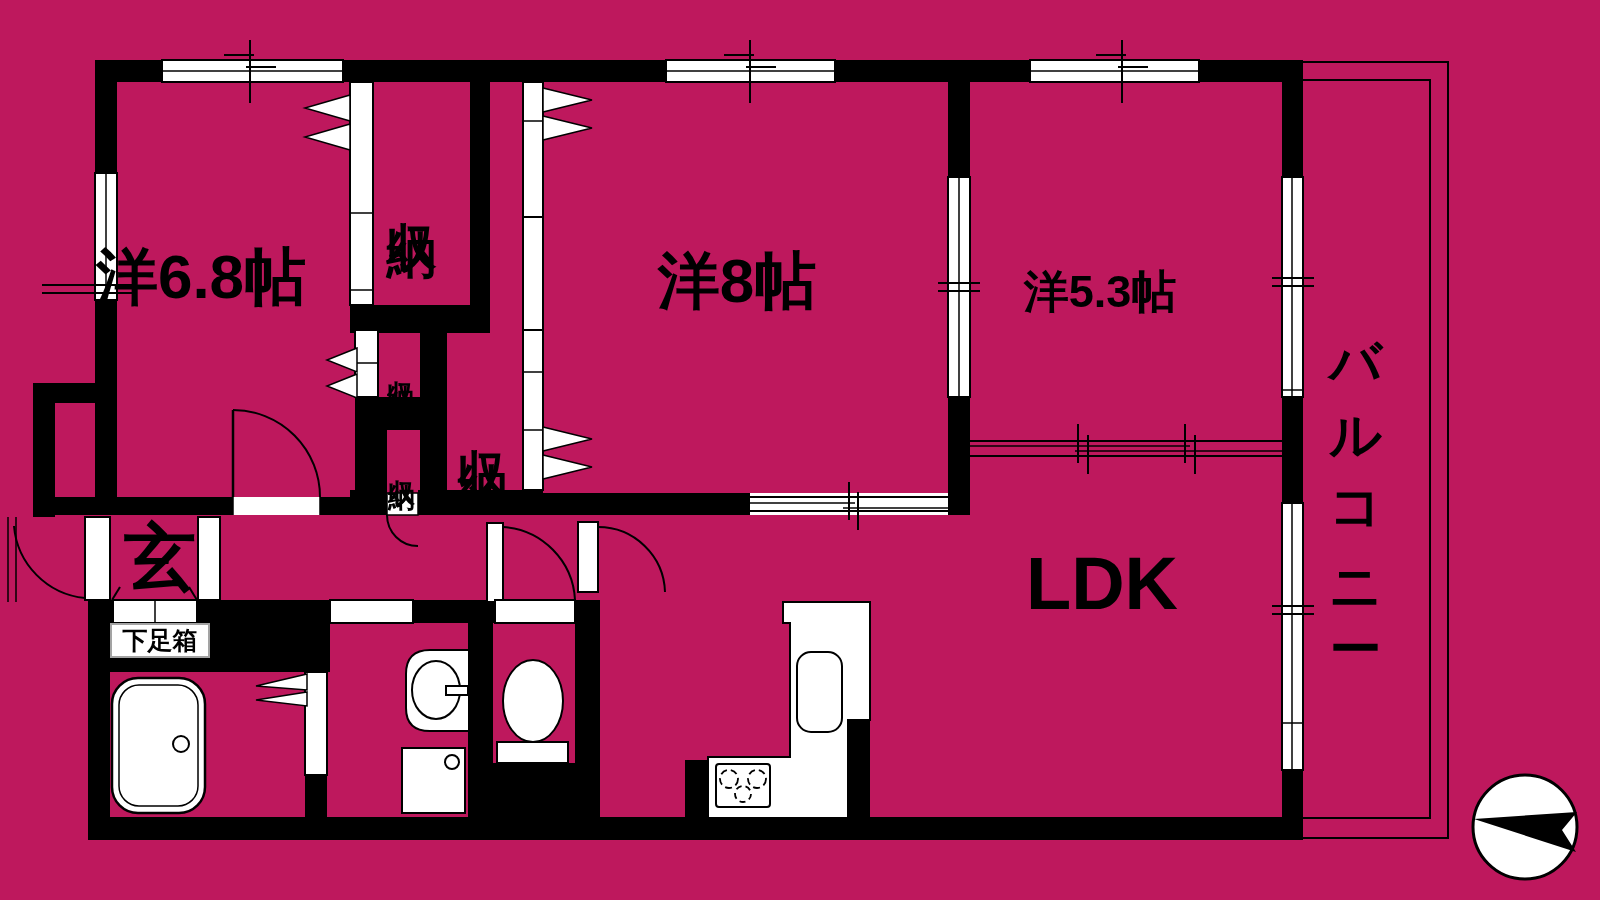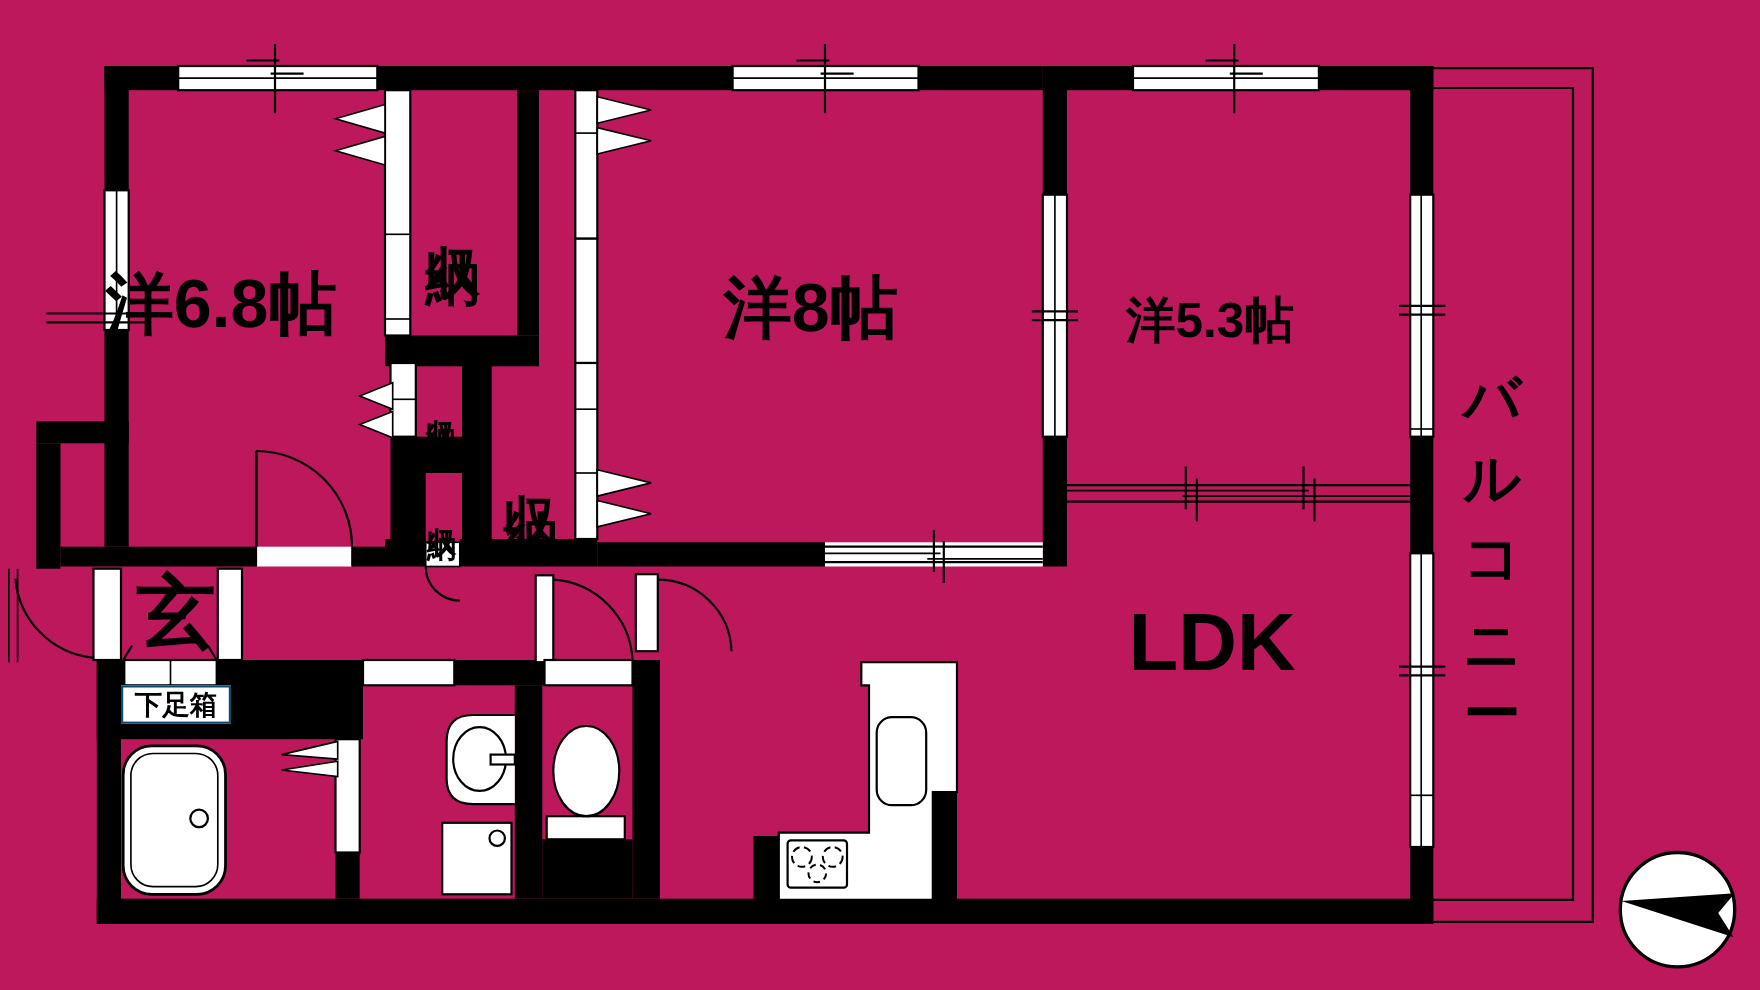--- a/index.html
+++ b/index.html
@@ -3,21 +3,21 @@
 <meta charset="utf-8">
 <style>
   html,body{margin:0;padding:0;background:#fff;}
   #stage{position:relative;width:1600px;height:900px;background:#be185d;overflow:hidden;
          font-family:Liberation Sans, sans-serif;}
   #plan-svg{position:absolute;left:0;top:0;}
   .lbl{position:absolute;transform:translate(-50%,-50%);color:#000;font-weight:bold;
        white-space:nowrap;line-height:1;}
   .v{writing-mode:vertical-rl;text-orientation:upright;}
   .boxlbl{position:absolute;display:flex;align-items:center;justify-content:center;
-          border:2px solid #0c4a6e;background:#fff;color:#000;font-weight:bold;box-sizing:border-box;}
+          border:2px solid #a3a3a3;background:#fff;color:#000;font-weight:bold;box-sizing:border-box;}
 </style>
 </head>
 <body>
 
 <div id="stage">
 
 <svg id="plan-svg" width="1600" height="900" viewBox="0 0 1600 900">
 
   <g fill="#000000" stroke="none">
 

